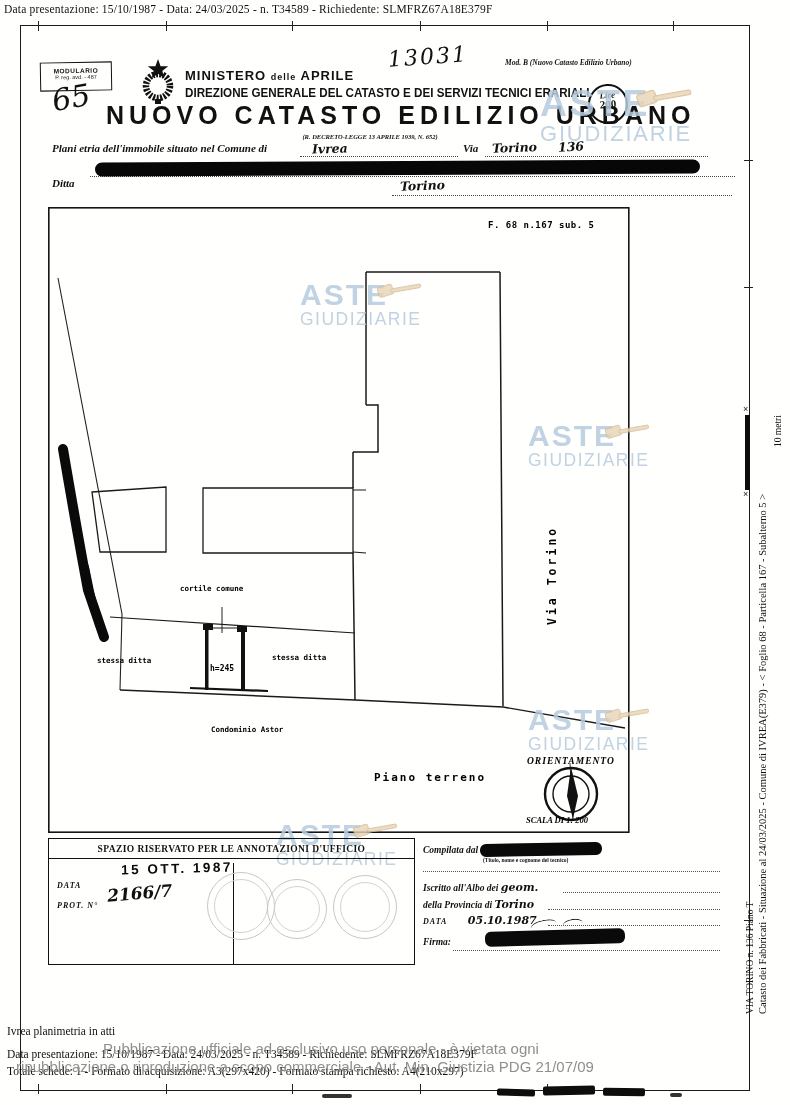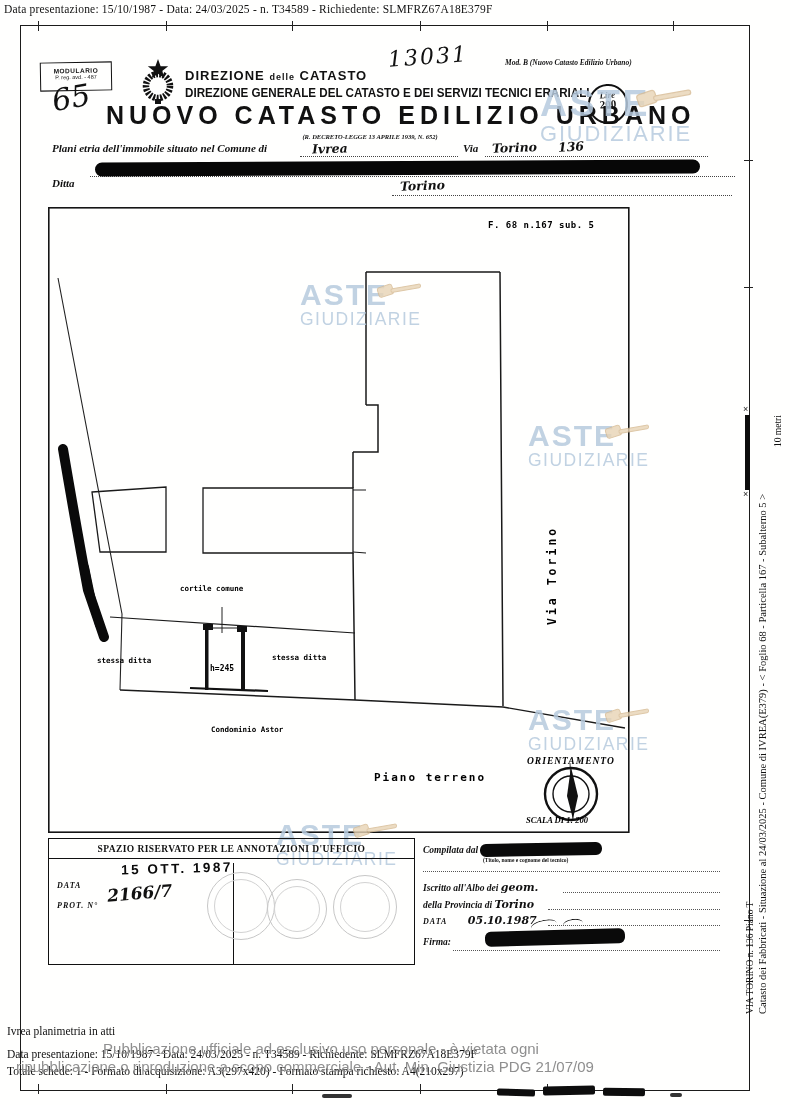--- a/index.html
+++ b/index.html
@@ -113,23 +113,23 @@
 
   <div class="abs" style="left:138px;top:57px">
     <svg width="40" height="50" viewBox="0 0 40 50">
       <circle cx="20" cy="29" r="12" fill="none" stroke="#111" stroke-width="6.5" stroke-dasharray="2.2 1.4"></circle>
       <polygon fill="#111" points="20,2 22.6,9.2 30.2,9.3 24.2,13.9 26.4,21.2 20,16.8 13.6,21.2 15.8,13.9 9.8,9.3 17.4,9.2"></polygon>
       <rect x="17" y="42" width="6" height="5" fill="#111"></rect>
     </svg>
   </div>
 
   <div class="abs ministry">
-    <span>DIREZIONE</span>
+    <span>MINISTERO</span>
     <span class="small">delle</span>
-    <span>CATASTO</span>
+    <span>APRILE</span>
   </div>
   <div class="abs direzione">DIREZIONE GENERALE DEL CATASTO E DEI SERVIZI TECNICI ERARIALI</div>
   <div class="abs bigtitle">NUOVO CATASTO EDILIZIO URBANO</div>
   <div class="abs subtitle">(R. DECRETO-LEGGE 13 APRILE 1939, N. 652)</div>
   <div class="abs modB">Mod. B (Nuovo Catasto Edilizio Urbano)</div>
   <div class="abs lire">
     <div class="a">Lire</div>
     <div class="b">200</div>
   </div>
 

